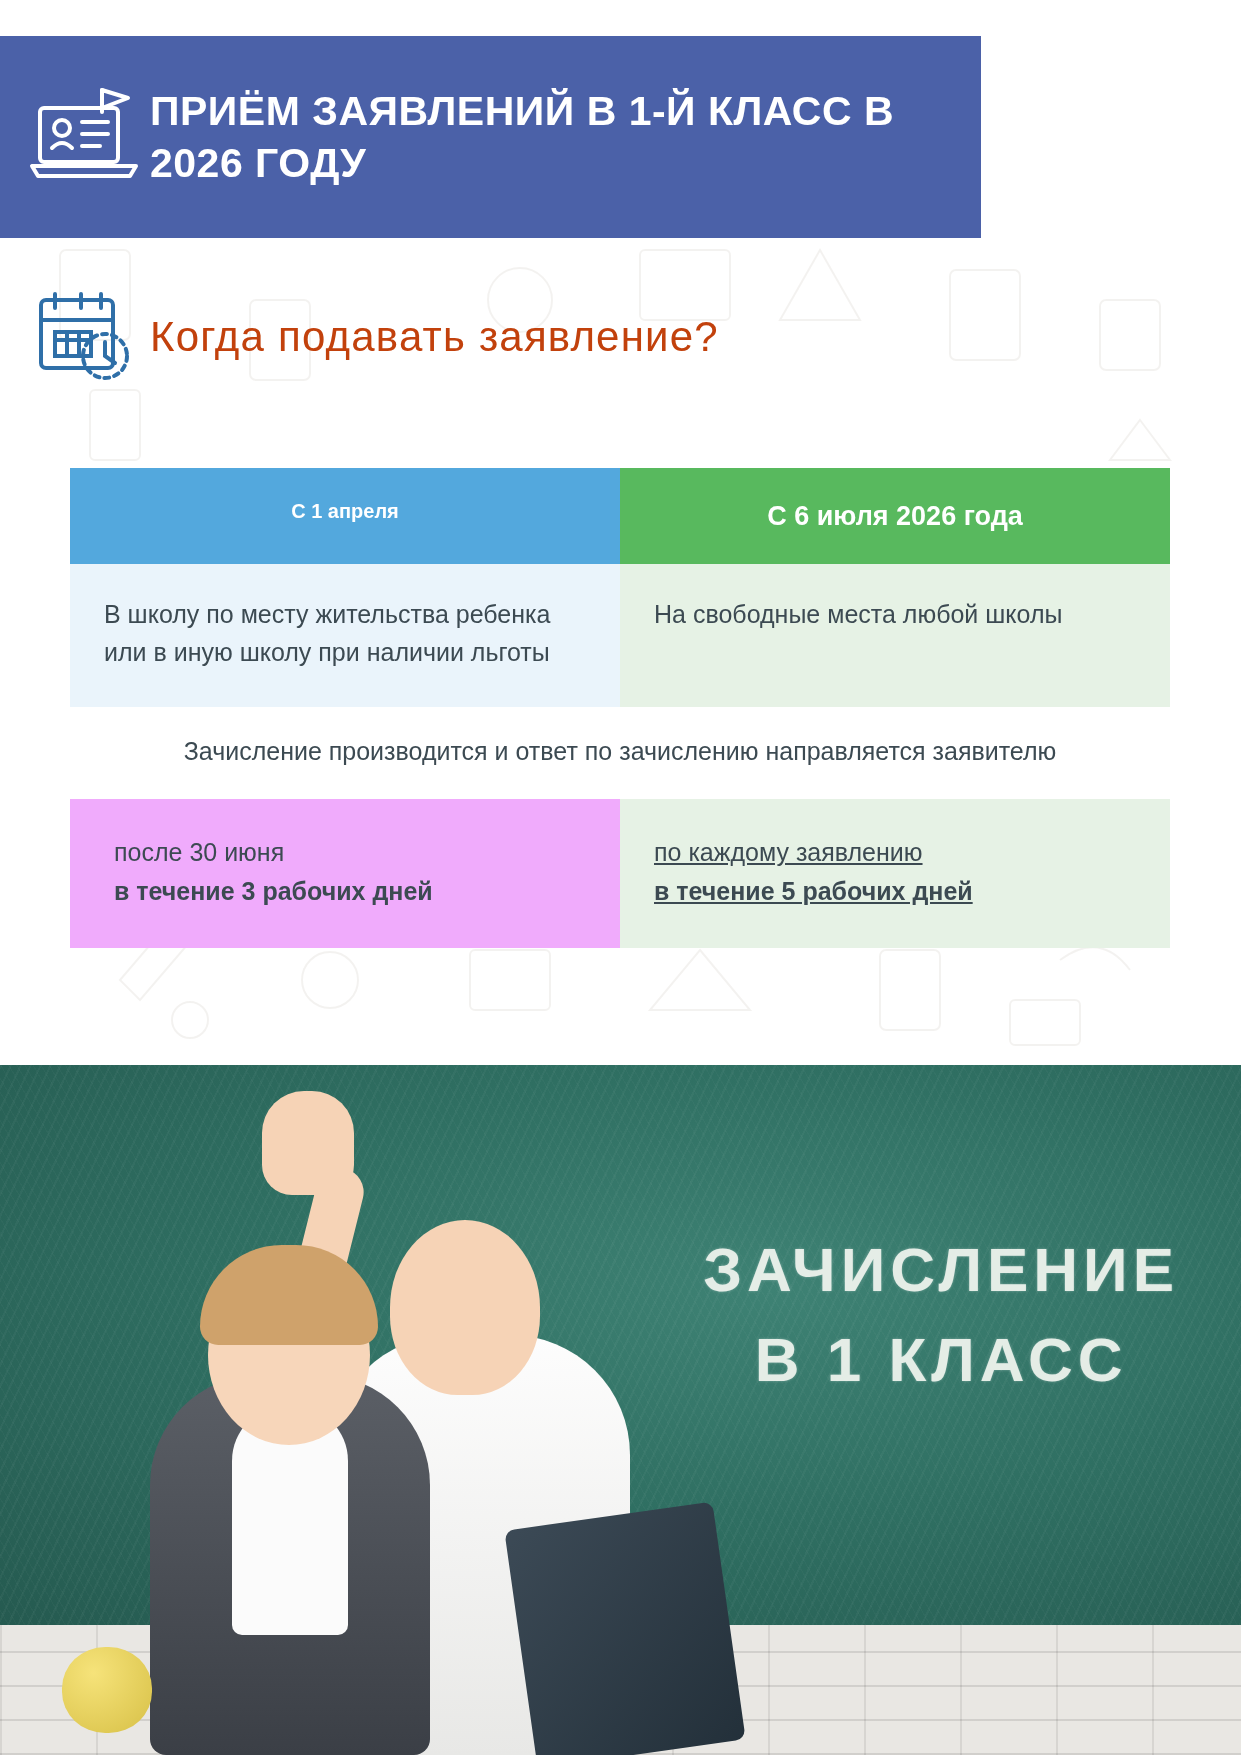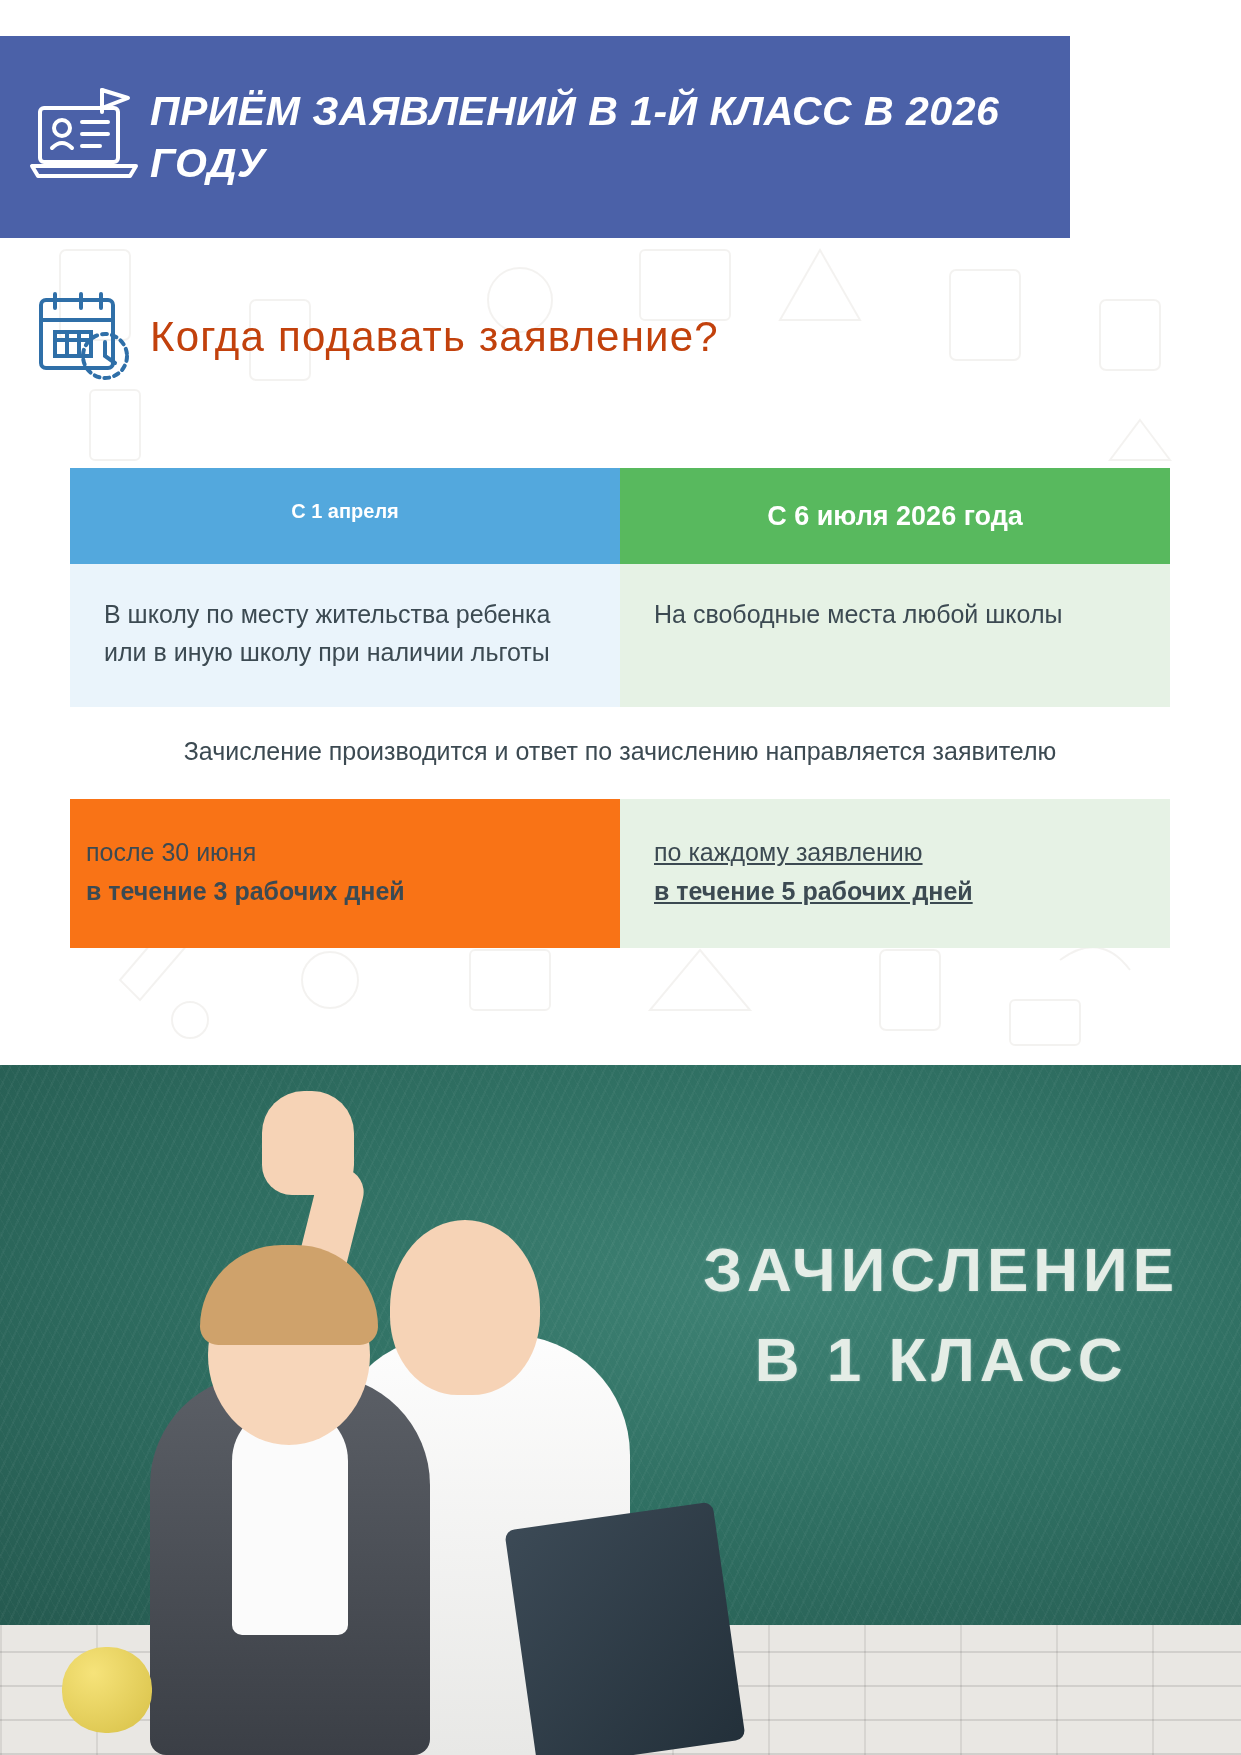--- a/index.html
+++ b/index.html
@@ -24,27 +24,26 @@
     background: #ffffff;
     overflow: hidden;
     z-index: 0;
   }
   .bg-pattern svg { position: absolute; left: 0; top: 0; opacity: .5; }
 
   
   .header {
     position: absolute;
     left: 0; top: 36px;
-    width: 1070px;
+    width: 981px;
     height: 202px;
     background: #4b61a8;
     display: flex;
     align-items: center;
     z-index: 3;
-    font-style: italic;
   }
   .header-icon {
     width: 150px;
     min-width: 150px;
     display: flex;
     align-items: center;
     justify-content: center;
     padding-left: 18px;
     box-sizing: border-box;
   }
@@ -140,24 +139,24 @@
     background: #ffffff;
     font-size: 25px;
     line-height: 1.5;
     padding: 26px 34px 28px 34px;
     color: #3c4a52;
     text-align: center;
   }
 
   .foot-left {
     width: 550px;
-    background: #f97316;
+    background: #f0abfc;
     font-size: 25px;
     line-height: 1.55;
-    padding: 34px 34px 38px 16px;
+    padding: 34px 34px 38px 44px;
     color: #3c4a52;
   }
   .foot-right {
     width: 550px;
     background: #e6f2e5;
     font-size: 25px;
     line-height: 1.55;
     padding: 34px 34px 38px 34px;
     color: #3c4a52;
     text-decoration: underline;

